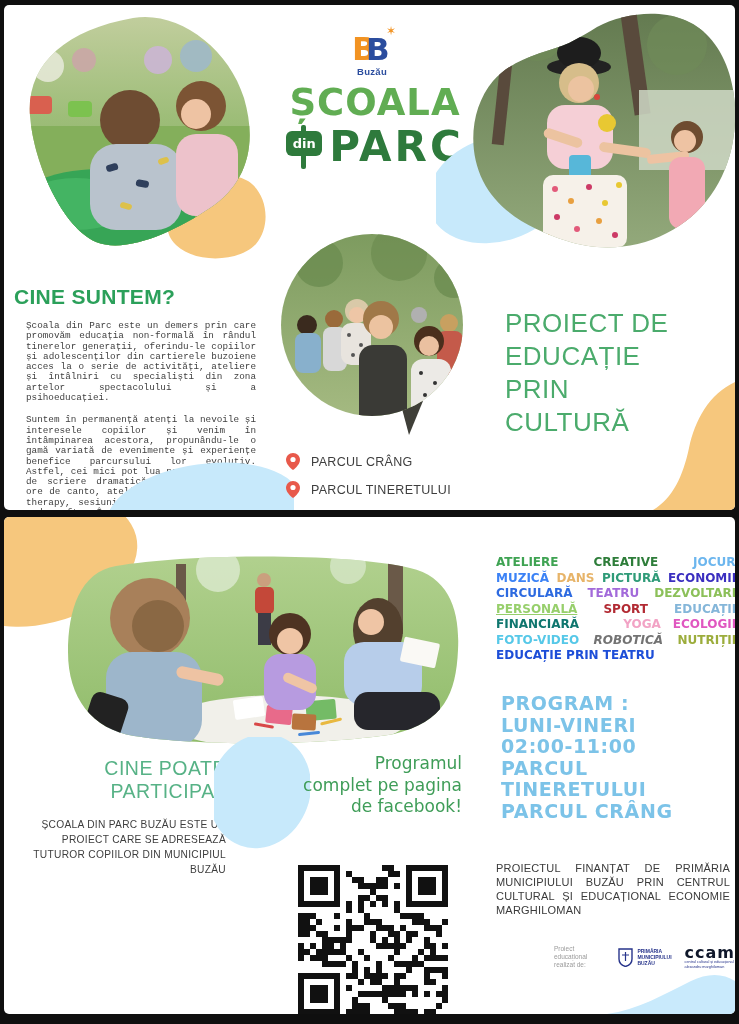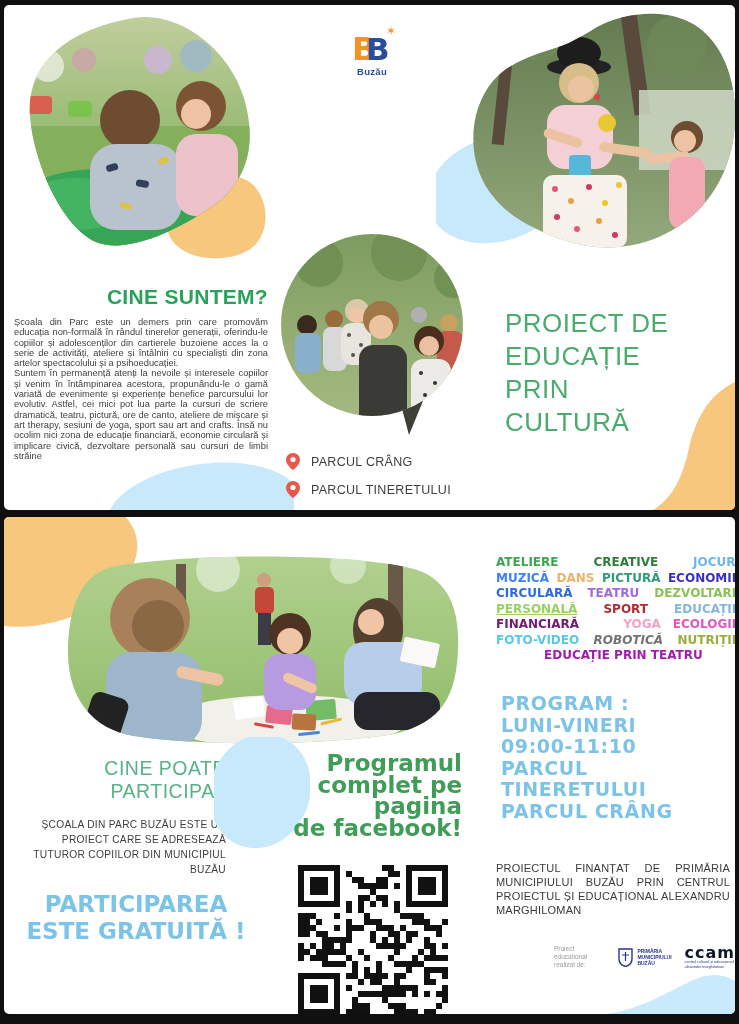--- a/index.html
+++ b/index.html
@@ -30,23 +30,23 @@
   .school-logo{left:276px;top:78px;width:190px;text-align:center;font-family:"DejaVu Sans",sans-serif;}
   .logo-scoala{font-size:37px;font-weight:bold;color:#61ad53;letter-spacing:1px;line-height:40px;}
   .logo-row2{display:flex;align-items:center;justify-content:center;gap:7px;margin-top:2px;}
   .din-wrap{position:relative;width:36px;height:44px;}
   .din-plate{position:absolute;left:0;top:6px;width:36px;height:25px;background:#2e7a3c;border-radius:6px;
     color:#fff;font-size:13px;font-weight:bold;line-height:25px;text-align:center;}
   .din-post{position:absolute;left:15px;top:0px;width:5px;height:44px;background:#2e7a3c;border-radius:2px;}
   .logo-parc{font-size:42px;font-weight:bold;color:#2e7a3c;letter-spacing:3px;line-height:44px;}
 
   .cine-suntem{left:10px;top:280px;width:254px;}
-  .cs-heading{font-size:21px;font-weight:bold;color:#2ba05a;text-align:right;letter-spacing:.3px;}
+  .cs-heading{font-size:21px;font-weight:bold;color:#2ba05a;text-align:left;letter-spacing:.3px;}
   .cs-body{margin-top:8px;font-size:9.3px;line-height:10.3px;color:#3f3f3f;text-align:justify;}
-  .cs-body p{margin:0;}
+  .cs-body p{margin:12px;font-family:Liberation Mono, monospace;}
 
   .blob-blue-2{left:105px;top:445px;width:185px;height:95px;}
   .bubble-photo{left:275px;top:228px;width:196px;height:205px;}
 
   .locations{left:282px;top:448px;display:flex;flex-direction:column;gap:11px;}
   .loc-row{display:flex;align-items:center;gap:11px;}
   .loc-label{font-size:12.5px;color:#3e3e3e;letter-spacing:.3px;}
 
   .tagline{left:501px;top:302px;font-size:26px;line-height:33px;color:#4bab6c;letter-spacing:.5px;}
   .blob-orange-2{right:0px;top:375px;width:88px;height:130px;}
@@ -63,21 +63,21 @@
     font-size:19px;line-height:21.5px;color:#7cc3e8;letter-spacing:.6px;}
 
   .cine-poate-heading{left:40px;top:240px;width:182px;text-align:right;
     font-size:19.5px;line-height:23px;color:#57b286;letter-spacing:.5px;}
   .cine-poate-body{left:28px;top:300px;width:194px;text-align:right;
     font-size:10.2px;line-height:15px;color:#3e3e3e;letter-spacing:.3px;}
 
   .blob-blue-3{left:210px;top:220px;width:96px;height:112px;}
 
   .facebook{left:262px;top:236px;width:196px;text-align:right;}
-  .fb-main{font-family:"DejaVu Sans",sans-serif;font-weight:bold;font-size:23px;line-height:21.5px;color:#3f9d58;}
+  .fb-main{font-family:"DejaVu Sans",sans-serif;font-weight:normal;font-size:17px;line-height:21.5px;color:#3f9d58;}
   .fb-sub{margin-top:3px;font-size:14px;color:#44a565;letter-spacing:.3px;}
 
   .qr{left:294px;top:348px;width:150px;height:150px;}
 
   .gratuita{left:16px;top:374px;width:232px;text-align:center;
     font-family:"DejaVu Sans",sans-serif;font-weight:bold;
     font-size:23px;line-height:27px;color:#7cc3e8;}
 
   .funding{left:492px;top:344px;width:234px;font-size:11px;line-height:14px;
     color:#3a3a3a;text-align:justify;letter-spacing:.2px;}
@@ -142,20 +142,30 @@
 
   <div class="abs buzau-logo">
     <div class="bz-letters">
       <span class="bz-star">✶</span>
       <span class="bz-b1">B</span>
       <span class="bz-b2">B</span>
     </div>
     <div class="bz-city">Buzău</div>
   </div>
 
+  <div class="abs school-logo">
+    <div class="logo-scoala">ȘCOALA</div>
+    <div class="logo-row2">
+      <div class="din-wrap">
+        <div class="din-post"></div>
+        <div class="din-plate">din</div>
+      </div>
+      <div class="logo-parc">PARC</div>
+    </div>
+  </div>
 
   <div class="abs blob-blue-1">
     <svg width="140" height="125" viewBox="0 0 140 125">
       <ellipse cx="62" cy="66" rx="72" ry="52" transform="rotate(-18 62 66)" fill="#c7e9fb"></ellipse>
     </svg>
   </div>
 
   <div class="abs photo-right">
     <svg width="288" height="243" viewBox="0 0 288 243">
       <defs>
@@ -350,32 +360,32 @@
       <span style="color: #3b82f6;">MUZICĂ</span>
       <span style="color: rgb(231, 180, 105);">DANS</span>
       <span style="color: rgb(47, 155, 120);">PICTURĂ</span>
       <span style="color: rgb(59, 47, 192);">ECONOMIE</span>
       <span style="color: rgb(45, 106, 224);">CIRCULARĂ</span>
       <span style="color: rgb(162, 106, 218);">TEATRU</span>
       <span style="color: rgb(140, 192, 89);">DEZVOLTARE</span>
       <span style="color: rgb(151, 207, 107); text-decoration: underline;">PERSONALĂ</span>
       <span style="color: rgb(178, 42, 51);">SPORT</span>
       <span style="color: rgb(132, 182, 217);">EDUCAȚIE</span>
-      <span style="color: #701a75; text-align: center;">FINANCIARĂ</span>
+      <span style="color: #0f766e; text-align: center;">FINANCIARĂ</span>
       <span style="color: rgb(242, 163, 197); margin-left: 32px;">YOGA</span>
       <span style="color: rgb(224, 87, 192);">ECOLOGIE</span>
       <span style="color: rgb(86, 200, 232);">FOTO-VIDEO</span>
       <span style="color: #737373; font-style: italic;">ROBOTICĂ</span>
       <span style="color: rgb(156, 173, 60);">NUTRIȚIE</span>
-      <span style="color: #a21caf; margin-left: 48px;">EDUCAȚIE PRIN TEATRU</span>
+      <span style="color: #1d4ed8;">EDUCAȚIE PRIN TEATRU</span>
     </div>
 
   <div class="abs program pre">PROGRAM :
 LUNI-VINERI
-09:00-11:10
+02:00-11:00
 PARCUL TINERETULUI
 PARCUL CRÂNG</div>
 
   <div class="abs cine-poate-heading pre">CINE POATE
 PARTICIPA?</div>
   <div class="abs cine-poate-body">ȘCOALA DIN PARC BUZĂU ESTE UN PROIECT CARE SE ADRESEAZĂ TUTUROR COPIILOR DIN MUNICIPIUL BUZĂU</div>
 
   <div class="abs blob-blue-3">
     <svg width="96" height="112" viewBox="0 0 96 112">
       <ellipse cx="46" cy="54" rx="50" ry="58" transform="rotate(20 46 54)" fill="#c7e9fb"></ellipse>
@@ -682,24 +692,22 @@
           <rect x="96" y="144" width="6" height="6"></rect>
           <rect x="102" y="144" width="6" height="6"></rect>
           <rect x="108" y="144" width="6" height="6"></rect>
           <rect x="114" y="144" width="6" height="6"></rect>
           <rect x="126" y="144" width="6" height="6"></rect>
           <rect x="132" y="144" width="6" height="6"></rect>
         </g>
       </svg>
   </div>
 
-  <div class="abs gratuita pre">PARTICIPAREA
-ESTE GRATUITĂ !</div>
-
-  <div class="abs funding">PROIECTUL FINANȚAT DE PRIMĂRIA MUNICIPIULUI BUZĂU PRIN CENTRUL PROIECTUL ȘI EDUCAȚIONAL ALEXANDRU MARGHILOMAN</div>
+
+  <div class="abs funding">PROIECTUL FINANȚAT DE PRIMĂRIA MUNICIPIULUI BUZĂU PRIN CENTRUL CULTURAL ȘI EDUCAȚIONAL ECONOMIE MARGHILOMAN</div>
 
   <div class="abs credits">
     <div class="cr-label pre">Proiect educațional
 realizat de:</div>
     <div class="cr-primaria">
       <svg width="15" height="19" viewBox="0 0 15 19">
         <path d="M1 1 H14 V11 C14 15 11 17.5 7.5 18.5 C4 17.5 1 15 1 11 Z" fill="none" stroke="#27348b" stroke-width="1.4"></path>
         <path d="M4 7 H11 M7.5 4 V13" stroke="#27348b" stroke-width="1.2"></path>
       </svg>
       <div class="cr-primaria-text pre">PRIMĂRIA

